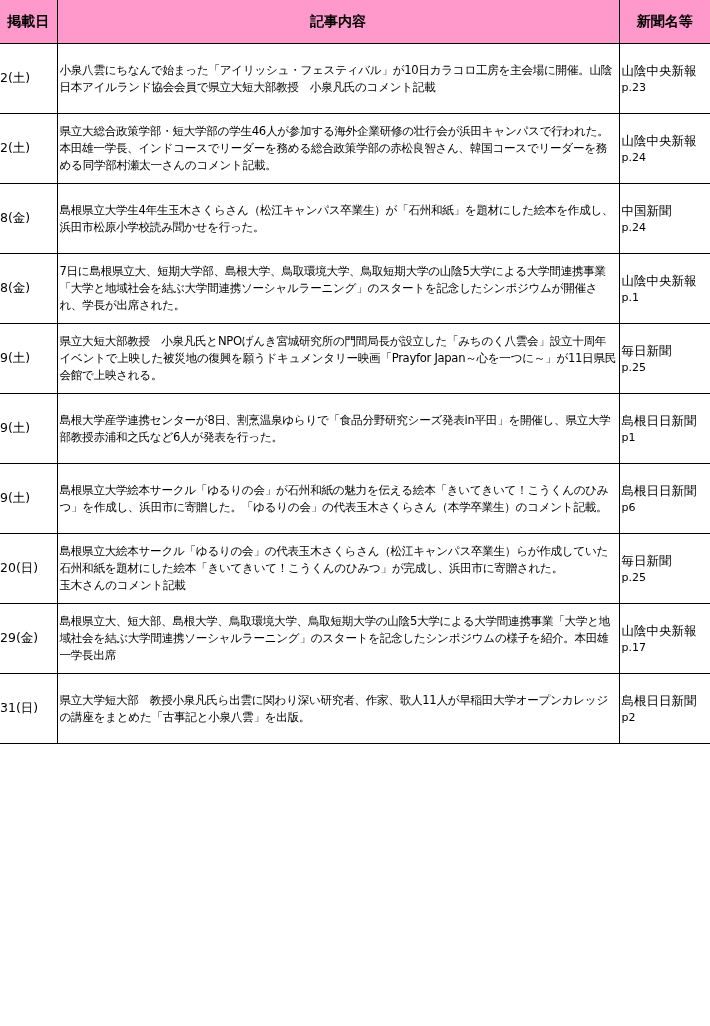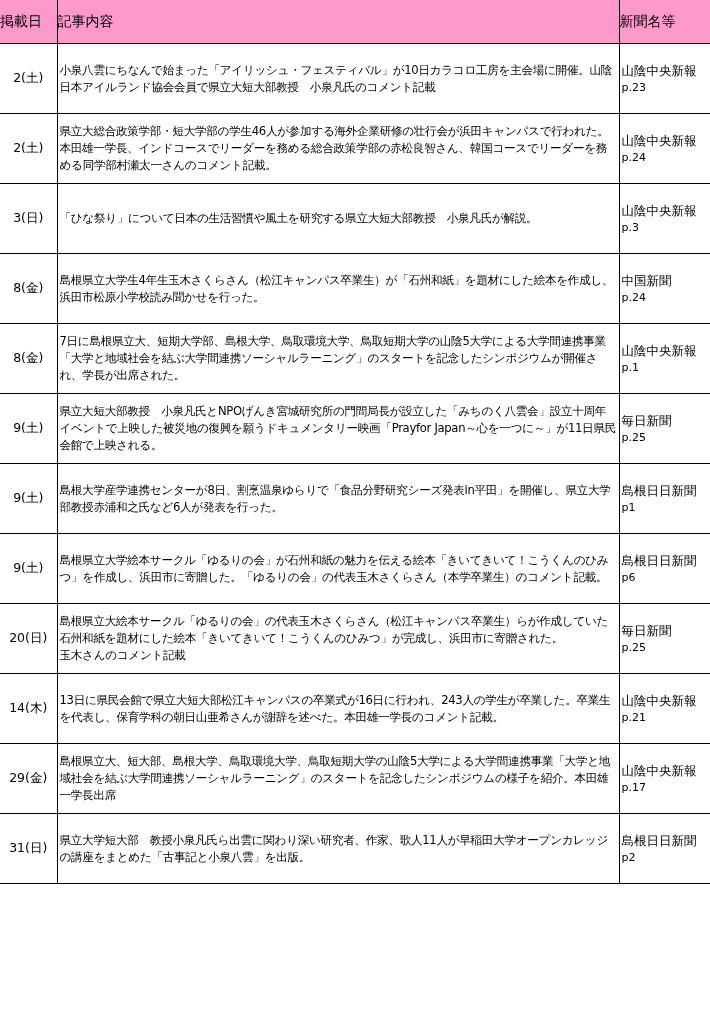--- a/index.html
+++ b/index.html
@@ -11,31 +11,31 @@
       font-size: 12px;
       color: #000;
     }
     table.news td, table.news th {
       border: 1px solid #000;
       padding: 0;
       overflow: hidden;
     }
     table.news th {
       background: #FF99CC;
-      font-weight: normal;
+      font-weight: bold;
       height: 43px;
       font-size: 14px;
-      text-align: left;
+      text-align: center;
       vertical-align: middle;
     }
     table.news th:first-child, table.news td:first-child { border-left: none; }
     table.news th:last-child, table.news td:last-child { border-right: none; }
     table.news th { border-top: none; }
     table.news tr.row td { height: 69px; vertical-align: middle; }
-    td.date { text-align: center; font-size: 12.5px; }
+    td.date { font-size: 12.5px; }
     td.content { padding-left: 2px !important; padding-right: 2px !important; line-height: 17px; letter-spacing: -0.3px; font-size: 11.6px; }
     td.source { padding-left: 2px !important; line-height: 17px; font-size: 12.5px; }
     td.source .page { font-size: 11px; display: block; }
     td.source .paper { display: block; white-space: nowrap; }
     .col-date { width: 57px; }
     .col-content { width: 562px; }
     .col-source { width: 91px; }
   </style>
 </head>
 <body>
@@ -62,28 +62,20 @@
       <span class="paper">山陰中央新報</span>
       <span class="page">p.23</span>
     </td>
   </tr>
       <tr class="row">
     <td class="date">2(土)</td>
     <td class="content">県立大総合政策学部・短大学部の学生46人が参加する海外企業研修の壮行会が浜田キャンパスで行われた。本田雄一学長、インドコースでリーダーを務める総合政策学部の赤松良智さん、韓国コースでリーダーを務める同学部村瀬太一さんのコメント記載。</td>
     <td class="source">
       <span class="paper">山陰中央新報</span>
       <span class="page">p.24</span>
-    </td>
-  </tr>
-      <tr class="row">
-    <td class="date">3(日)</td>
-    <td class="content">「ひな祭り」について日本の生活習慣や風土を研究する県立大短大部教授　小泉凡氏が解説。</td>
-    <td class="source">
-      <span class="paper">山陰中央新報</span>
-      <span class="page">p.3</span>
     </td>
   </tr>
       <tr class="row">
     <td class="date">8(金)</td>
     <td class="content">島根県立大学生4年生玉木さくらさん（松江キャンパス卒業生）が「石州和紙」を題材にした絵本を作成し、浜田市松原小学校読み聞かせを行った。</td>
     <td class="source">
       <span class="paper">中国新聞</span>
       <span class="page">p.24</span>
     </td>
   </tr>
@@ -121,28 +113,20 @@
   </tr>
       <tr class="row">
     <td class="date">20(日)</td>
     <td class="content">島根県立大絵本サークル「ゆるりの会」の代表玉木さくらさん（松江キャンパス卒業生）らが作成していた石州和紙を題材にした絵本「きいてきいて！こうくんのひみつ」が完成し、浜田市に寄贈された。<br>玉木さんのコメント記載</td>
     <td class="source">
       <span class="paper">毎日新聞</span>
       <span class="page">p.25</span>
     </td>
   </tr>
       <tr class="row">
-    <td class="date">14(木)</td>
-    <td class="content">13日に県民会館で県立大短大部松江キャンパスの卒業式が16日に行われ、243人の学生が卒業した。卒業生を代表し、保育学科の朝日山亜希さんが謝辞を述べた。本田雄一学長のコメント記載。</td>
-    <td class="source">
-      <span class="paper">山陰中央新報</span>
-      <span class="page">p.21</span>
-    </td>
-  </tr>
-      <tr class="row">
     <td class="date">29(金)</td>
     <td class="content">島根県立大、短大部、島根大学、鳥取環境大学、鳥取短期大学の山陰5大学による大学間連携事業「大学と地域社会を結ぶ大学間連携ソーシャルラーニング」のスタートを記念したシンポジウムの様子を紹介。本田雄一学長出席</td>
     <td class="source">
       <span class="paper">山陰中央新報</span>
       <span class="page">p.17</span>
     </td>
   </tr>
       <tr class="row">
     <td class="date">31(日)</td>
     <td class="content">県立大学短大部　教授小泉凡氏ら出雲に関わり深い研究者、作家、歌人11人が早稲田大学オープンカレッジの講座をまとめた「古事記と小泉八雲」を出版。</td>

